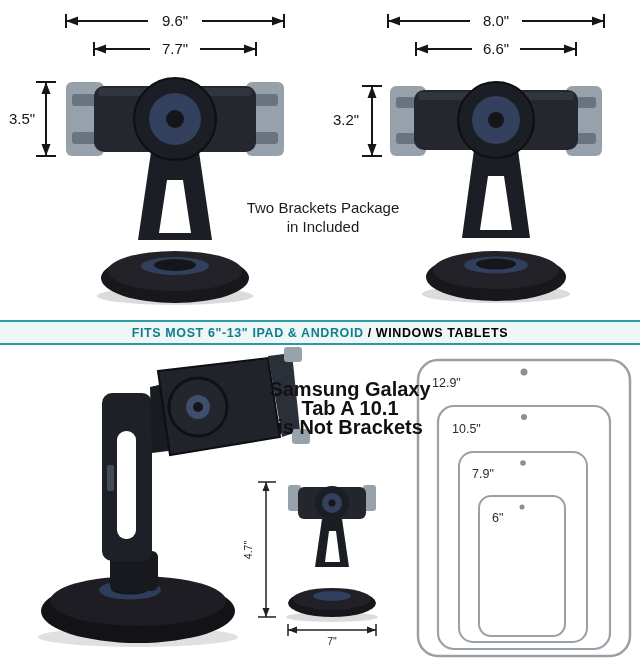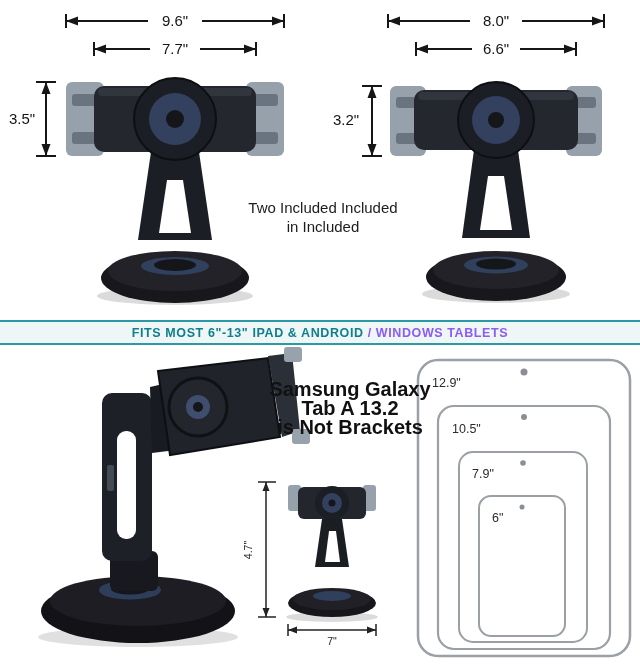--- a/index.html
+++ b/index.html
@@ -26,21 +26,21 @@
   }
   .note span { display:block; }
 
   .banner {
     position:absolute; left:0; top:320px; width:640px; height:25px;
     background:#eef6f6; border-top:2px solid #2b9aa6; border-bottom:2px solid #2b9aa6;
     display:flex; align-items:center; justify-content:center;
     font-size:12.5px; font-weight:bold; letter-spacing:0.6px; white-space:pre;
   }
   .banner .primary   { color:#0f7f8d; }
-  .banner .secondary { color:#8b5cf6; }
+  .banner .secondary { color:#000000; }
 
   .warning {
     position:absolute; left:267px; top:380px; width:166px;
     text-align:center; font-size:20px; font-weight:bold; line-height:19px; color:#111;
   }
   .warning span { display:block; }
 </style>
 </head>
 <body>
 
@@ -151,21 +151,21 @@
       </g>
       <rect x="414" y="90" width="164" height="60" rx="10" fill="#24272e"></rect>
       <rect x="418" y="92" width="156" height="8" rx="4" fill="#31353d"></rect>
       <circle cx="496" cy="120" r="38" fill="#1b1e24" stroke="#0d0f12" stroke-width="2"></circle>
       <circle cx="496" cy="120" r="24" fill="#33415e"></circle>
       <circle cx="496" cy="120" r="8" fill="#14161a"></circle>
     </g>
   </svg>
 
   <div class="note">
-    <span>Two Included Included</span>
+    <span>Two Brackets Package</span>
     <span>in Included</span>
   </div>
 
   <div class="banner">
     <span class="primary">FITS MOST 6"-13" IPAD &amp; ANDROID </span><span class="secondary">/ WINDOWS TABLETS</span>
   </div>
 
   <svg class="abs" style="left:0; top:345px;" width="640" height="321" viewBox="0 0 640 321">
 
     <g>
@@ -240,17 +240,17 @@
       <g>
         <rect x="479" y="151" width="86" height="140" rx="12" fill="#ffffff" stroke="#9aa0a6" stroke-width="2"></rect>
         <circle cx="522" cy="162" r="2.5" fill="#8a8f94"></circle>
         <text class="tablet-label" x="492" y="177">6"</text>
       </g>
     </g>
   </svg>
 
   <div class="warning">
     <span>Samsung Galaxy</span>
-    <span>Tab A 13.2</span>
+    <span>Tab A 10.1</span>
     <span>is Not Brackets</span>
   </div>
 
 </div>
 
 </body></html>

